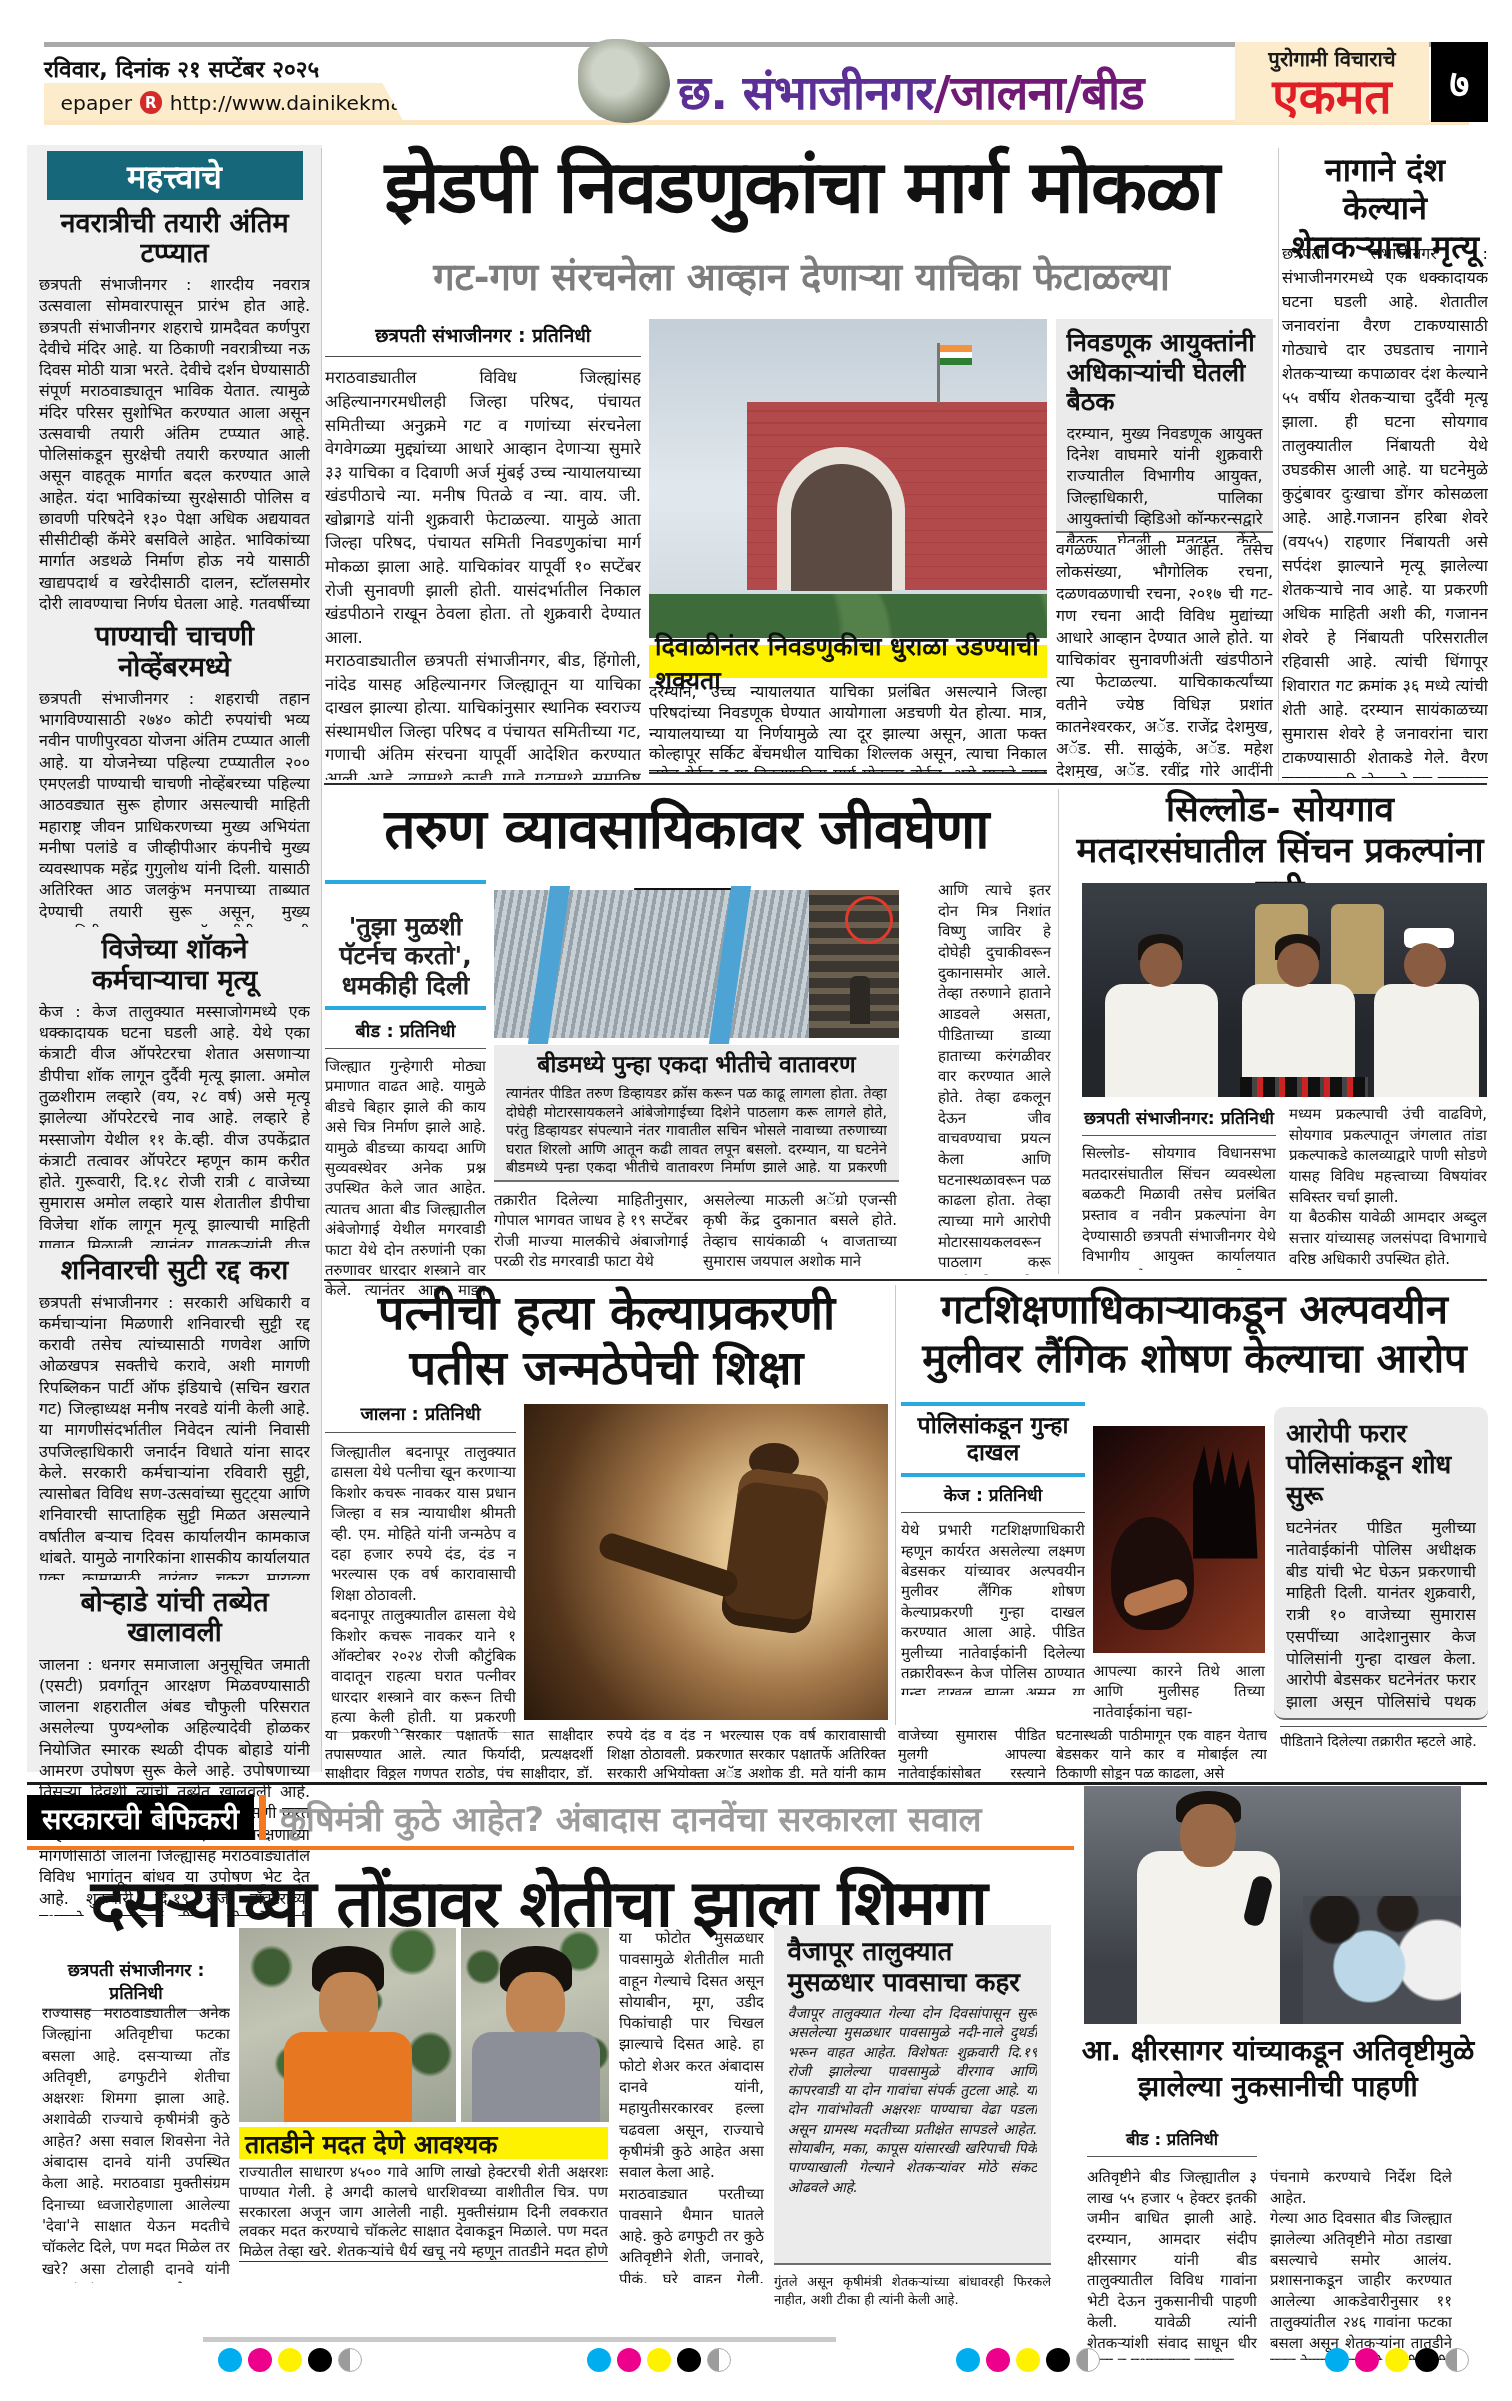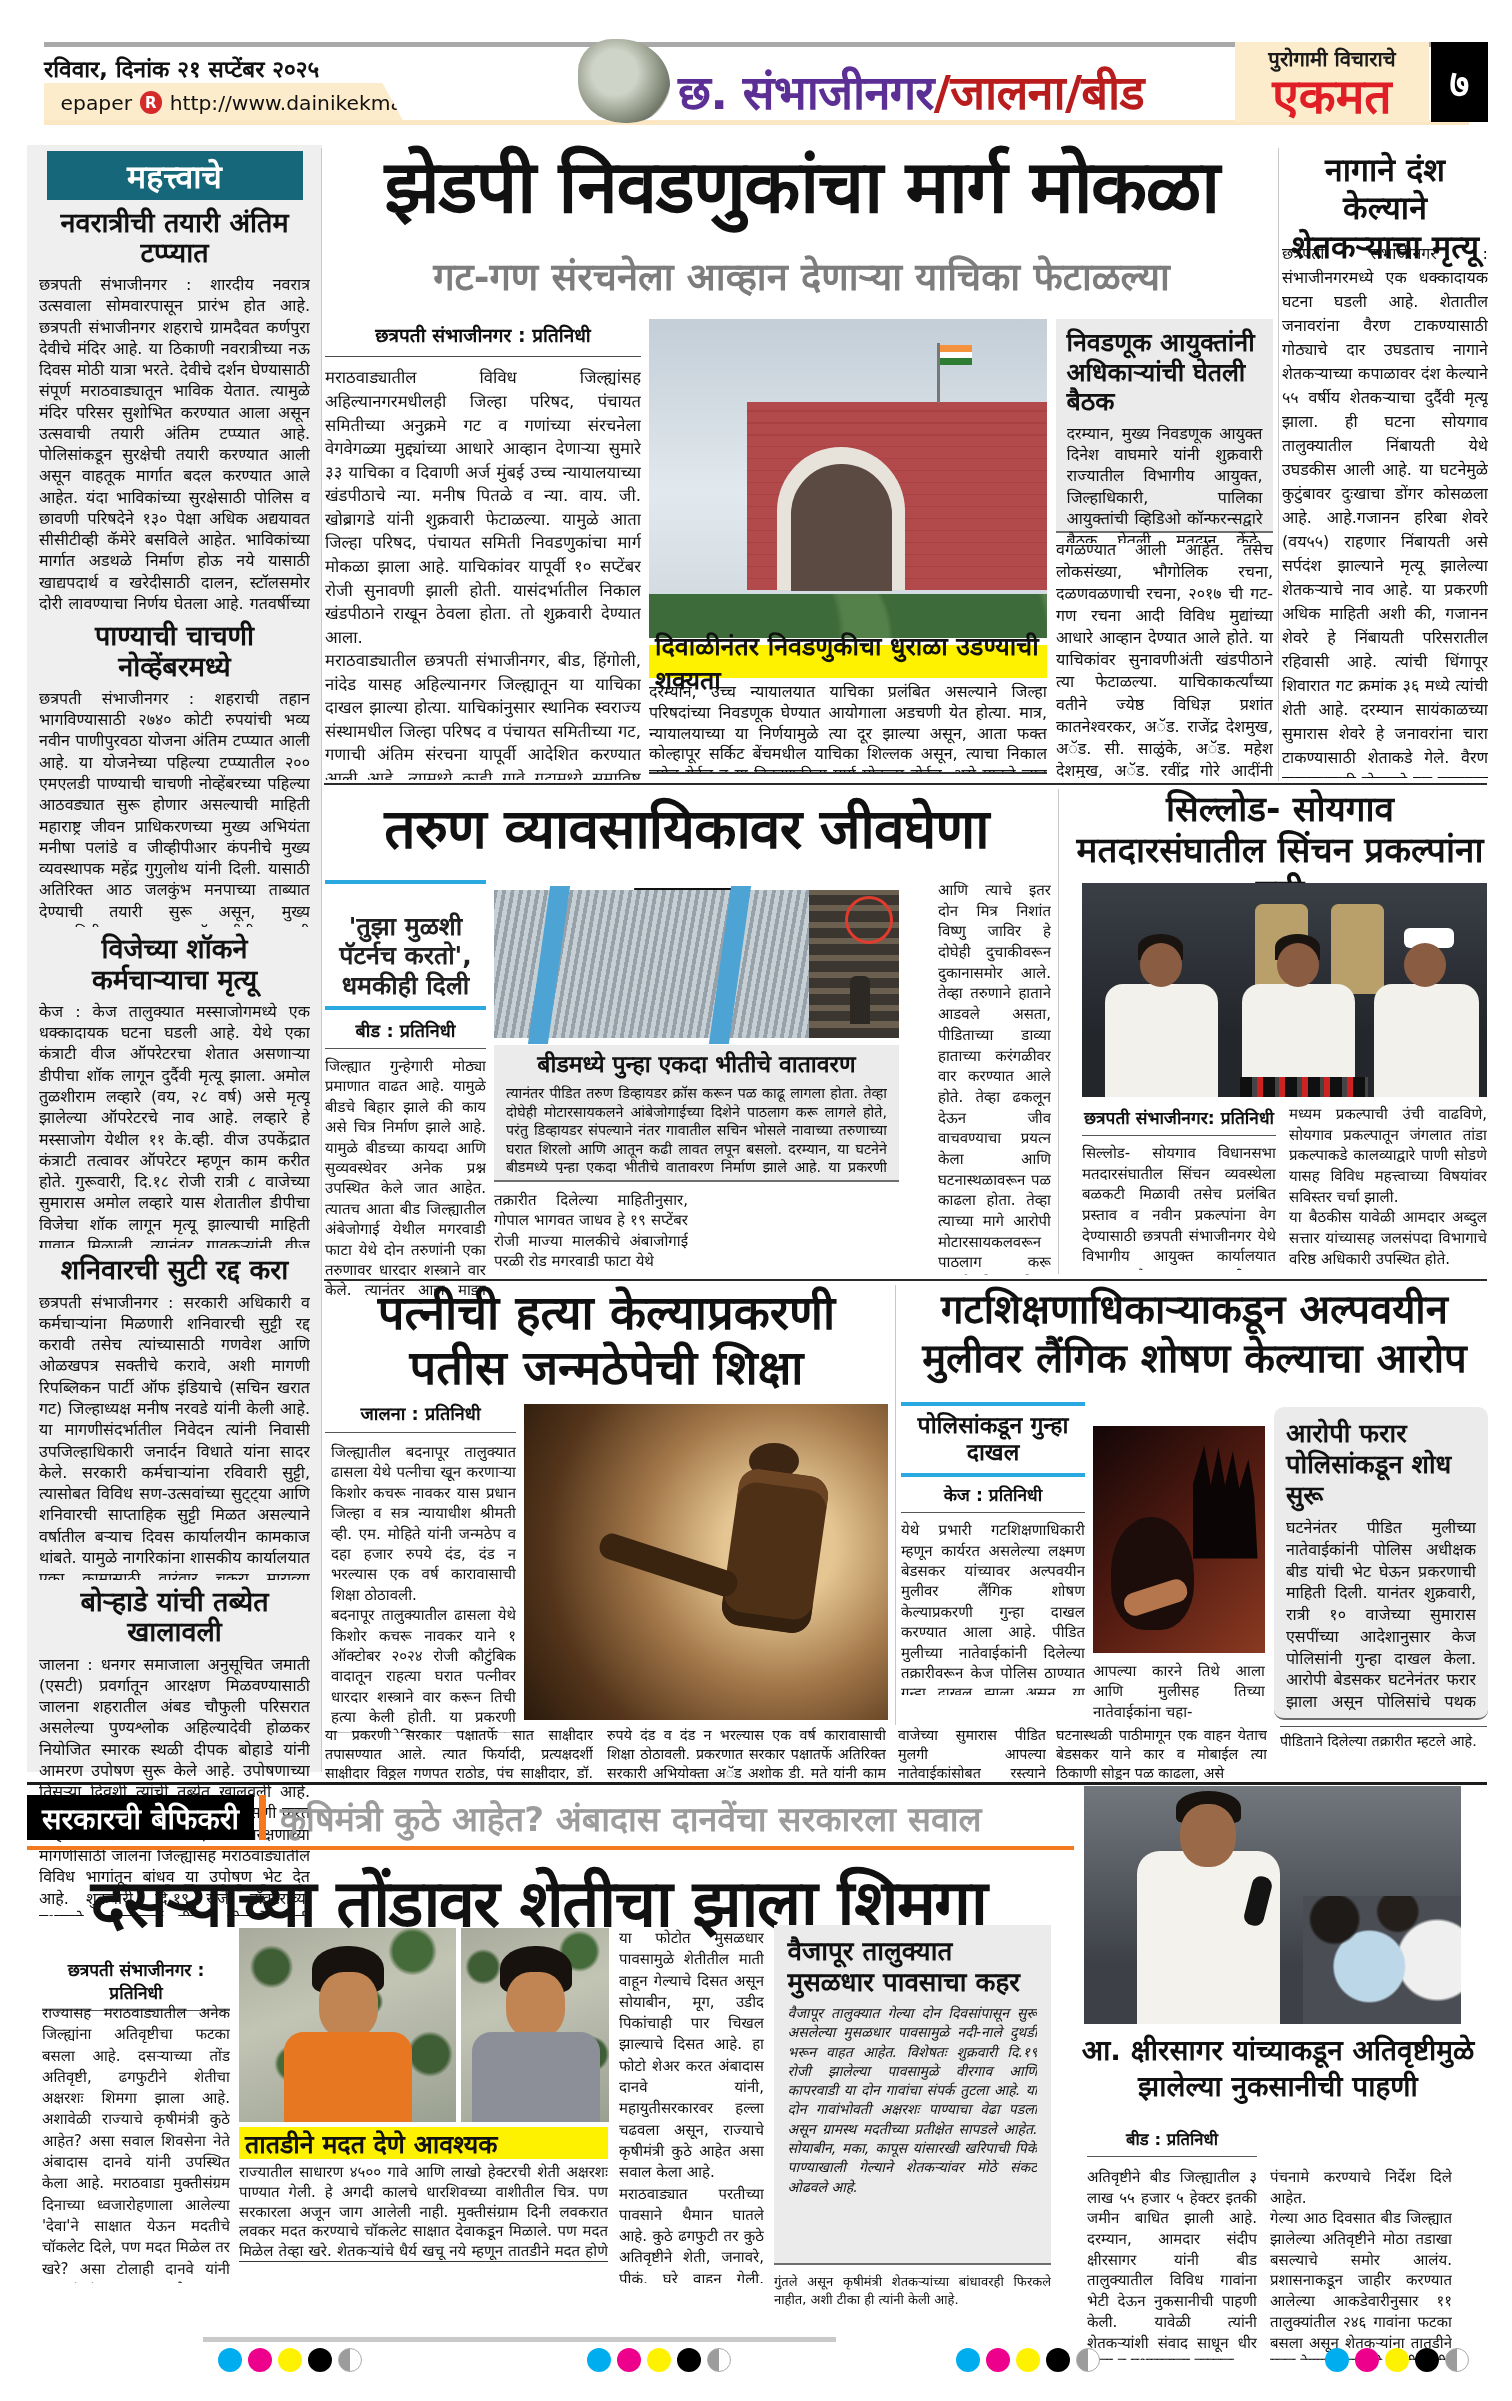--- a/index.html
+++ b/index.html
@@ -19,21 +19,21 @@
   .epaper-band a{color:#111;text-decoration:none;font-size:20.3px;display:flex;align-items:center;gap:7.5px;}
   .epaper-logo{width:22.6px;height:22.6px;border-radius:50%;background:#d42a2a;color:#fff;
                font-size:15px;font-weight:bold;display:inline-flex;align-items:center;justify-content:center;}
   .header-underline{left:44px;top:120px;width:1425px;height:5.3px;background:#fbe7c3;}
   .map-blob{left:578px;top:39px;width:92px;height:84px;
             background:radial-gradient(circle at 40% 40%,#cfd4c8 0 30%,#9aa08f 55%,#6f7566 75%,transparent 78%),
                        radial-gradient(circle at 65% 60%,#b5a77f 0 20%,transparent 40%);
             border-radius:38% 55% 45% 50%;}
   .region-title{left:678px;top:59px;width:542px;font-size:47px;font-weight:800;letter-spacing:-0.8px;}
   .region-primary{color:#5c2f95;}
-  .region-secondary{color:#b91c1c;text-align:center;}
+  .region-secondary{color:#701a75;text-align:center;}
   .mast-box{left:1235px;top:42px;width:194px;height:80px;background:#fdeccb;
             display:flex;flex-direction:column;align-items:center;justify-content:center;}
   .tagline{font-size:20.3px;font-weight:bold;color:#1a1a1a;}
   .masthead{font-size:48px;font-weight:900;color:#e01e26;line-height:1;}
   .pageno-box{left:1431px;top:42px;width:57px;height:80px;background:#000;color:#fff;
               display:flex;align-items:center;justify-content:center;font-size:38px;font-weight:bold;}
 
   
   .leftcol{left:27px;top:145px;width:295px;height:1627px;background:#efefef;box-sizing:border-box;padding:3px 12px;}
   .leftcol-head{background:#156779;color:#fff;font-size:32px;font-weight:bold;text-align:center;
@@ -304,20 +304,21 @@
     <div class="cctv-stripe" style="left:226px;"></div>
     <div class="cctv-interior"></div>
     <div class="cctv-person"></div>
     <div class="cctv-mark"></div>
   </div>
   <div class="abs graybox attack-box">
     <div class="gb-title">बीडमध्ये पुन्हा एकदा भीतीचे वातावरण</div>
     <div class="gb-body">त्यानंतर पीडित तरुण डिव्हायडर क्रॉस करून पळ काढू लागला होता. तेव्हा दोघेही मोटारसायकलने आंबेजोगाईच्या दिशेने पाठलाग करू लागले होते, परंतु डिव्हायडर संपल्याने नंतर गावातील सचिन भोसले नावाच्या तरुणाच्या घरात शिरलो आणि आतून कढी लावत लपून बसलो. दरम्यान, या घटनेने बीडमध्ये पुन्हा एकदा भीतीचे वातावरण निर्माण झाले आहे. या प्रकरणी पोलीस आरोपींवर कठोर कारवाई करणार का हे पाहणे महत्त्वाचे ठरेल.</div>
   </div>
   <div class="abs attack-col2 jt clip">तक्रारीत दिलेल्या माहितीनुसार, गोपाल भागवत जाधव हे १९ सप्टेंबर रोजी माज्या मालकीचे अंबाजोगाई परळी रोड मगरवाडी फाटा येथे</div>
+  <div class="abs attack-col3 jt clip">असलेल्या माऊली अॅग्रो एजन्सी कृषी केंद्र दुकानात बसले होते. तेव्हाच सायंकाळी ५ वाजताच्या सुमारास जयपाल अशोक माने</div>
   <div class="abs attack-col4 jt clip">आणि त्याचे इतर दोन मित्र निशांत विष्णु जाविर हे दोघेही दुचाकीवरून दुकानासमोर आले. तेव्हा तरुणाने हाताने आडवले असता, पीडिताच्या डाव्या हाताच्या करंगळीवर वार करण्यात आले होते. तेव्हा ढकलून देऊन जीव वाचवण्याचा प्रयत्न केला आणि घटनास्थळावरून पळ काढला होता. तेव्हा त्याच्या मागे आरोपी मोटारसायकलवरून पाठलाग करू लागले. निशांत विष्णु जाविर धमकी दिली की, माझा आज वाढदिवस आहे, तुझा एका झटक्यात मुळशी पॅटर्न केल्याशिवाय राहणार नाही, असे म्हणू लागला होता.</div>
 
   <div class="abs vrule" style="left:1058px;top:789px;height:485px;"></div>
   <div class="abs irr-headline">सिल्लोड- सोयगाव मतदारसंघातील सिंचन प्रकल्पांना गती</div>
   <div class="abs irr-photo">
     <div class="press-cop" style="left:173px;"></div>
     <div class="press-cop" style="left:249px;"></div>
     <div class="press-man" style="left:22.6px;">
       <div class="press-hair"></div>
       <div class="press-head"></div>

